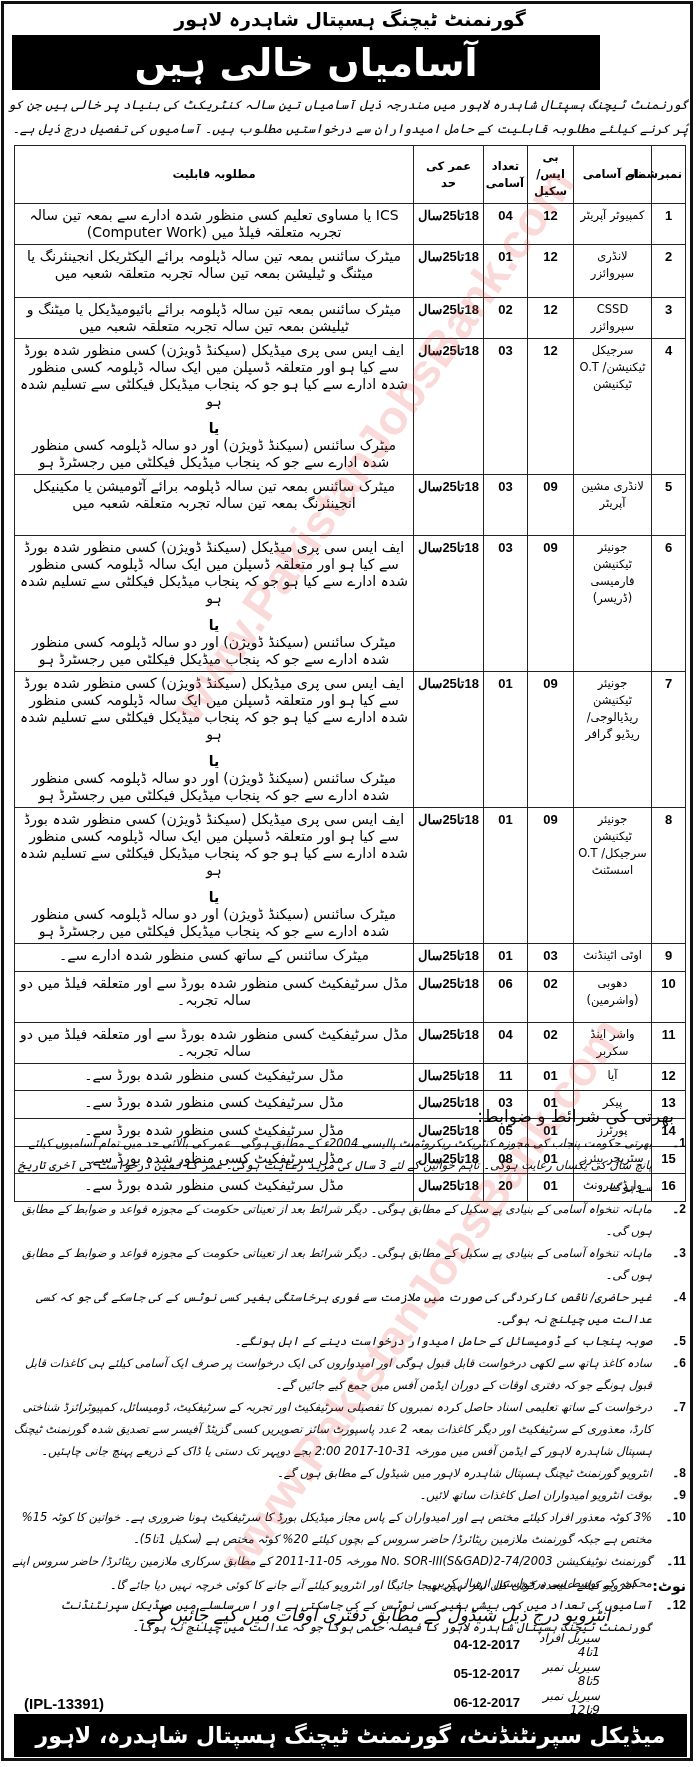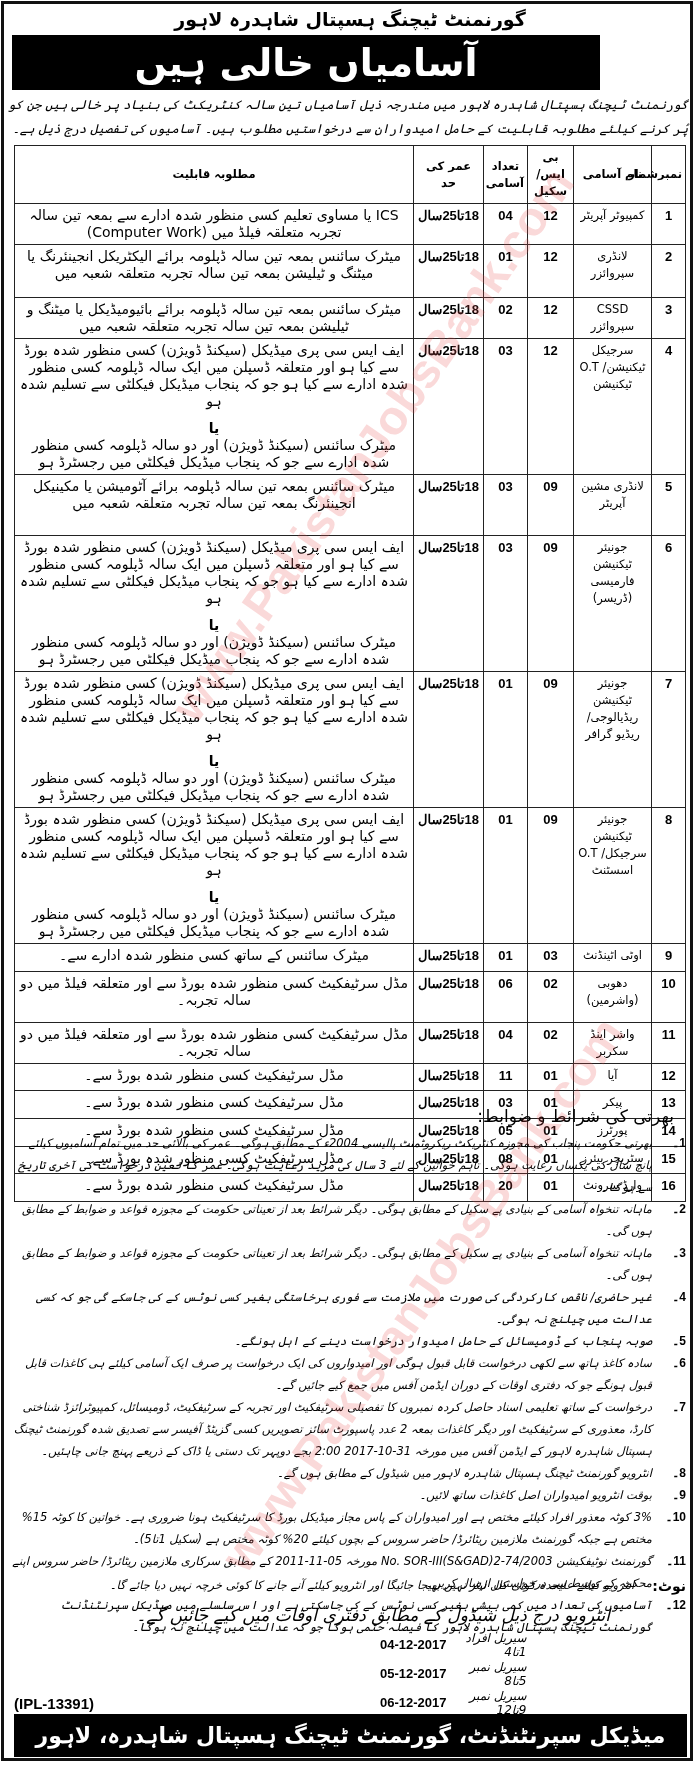--- a/index.html
+++ b/index.html
@@ -27,24 +27,24 @@
   .conditions { position:absolute; left:8px; width:678px; top:1132px; direction:rtl; }
   .cond { display:flex; font-size:11.5px; line-height:22px; font-style:italic; }
   .cond .n { width:34px; flex:0 0 34px; font-weight:bold; font-style:normal;
              font-family:"Liberation Sans", sans-serif; font-size:12px; }
   .cond .t { flex:1; }
   .note { position:absolute; left:8px; width:678px; top:1578px; direction:rtl; display:flex;
           font-size:11.5px; font-style:italic; }
   .note .lbl { font-weight:bold; font-style:normal; font-size:14px; margin-left:18px; letter-spacing:3px; }
   .schedule-intro { position:absolute; right:90px; top:1605px; font-size:17px; direction:rtl; font-style:italic; }
   .schedule { position:absolute; left:380px; top:1630px; width:220px; }
-  .srow { display:flex; justify-content:flex-start; height:29px; align-items:center; }
+  .srow { display:flex; justify-content:flex-end; height:29px; align-items:center; }
   .srow .date { font-family:"Liberation Sans", sans-serif; font-weight:bold; font-size:13px; }
   .srow .serial { direction:rtl; font-size:12px; font-style:italic; width:80px; text-align:right; }
-  .ref { position:absolute; left:12px; top:1695px; font-family:"Liberation Sans", sans-serif;
+  .ref { position:absolute; left:22px; top:1695px; font-family:"Liberation Sans", sans-serif;
          font-weight:bold; font-size:15px; background:#fff; padding:0 2px; }
   .footer { position:absolute; left:14px; top:1714px; width:673px; height:43px; background:#000;
             color:#fff; display:flex; align-items:center; justify-content:center; font-size:22px;
             font-weight:bold; direction:rtl; }
   .watermark { position:absolute; left:160px; top:700px; font-family:"Liberation Sans", sans-serif;
                font-size:48px; font-weight:bold; color:rgba(230,80,80,0.22); transform:rotate(-55deg);
                transform-origin:left top; white-space:nowrap; pointer-events:none; }
   .watermark2 { top:1550px; left:210px; }
 </style>
 </head>

